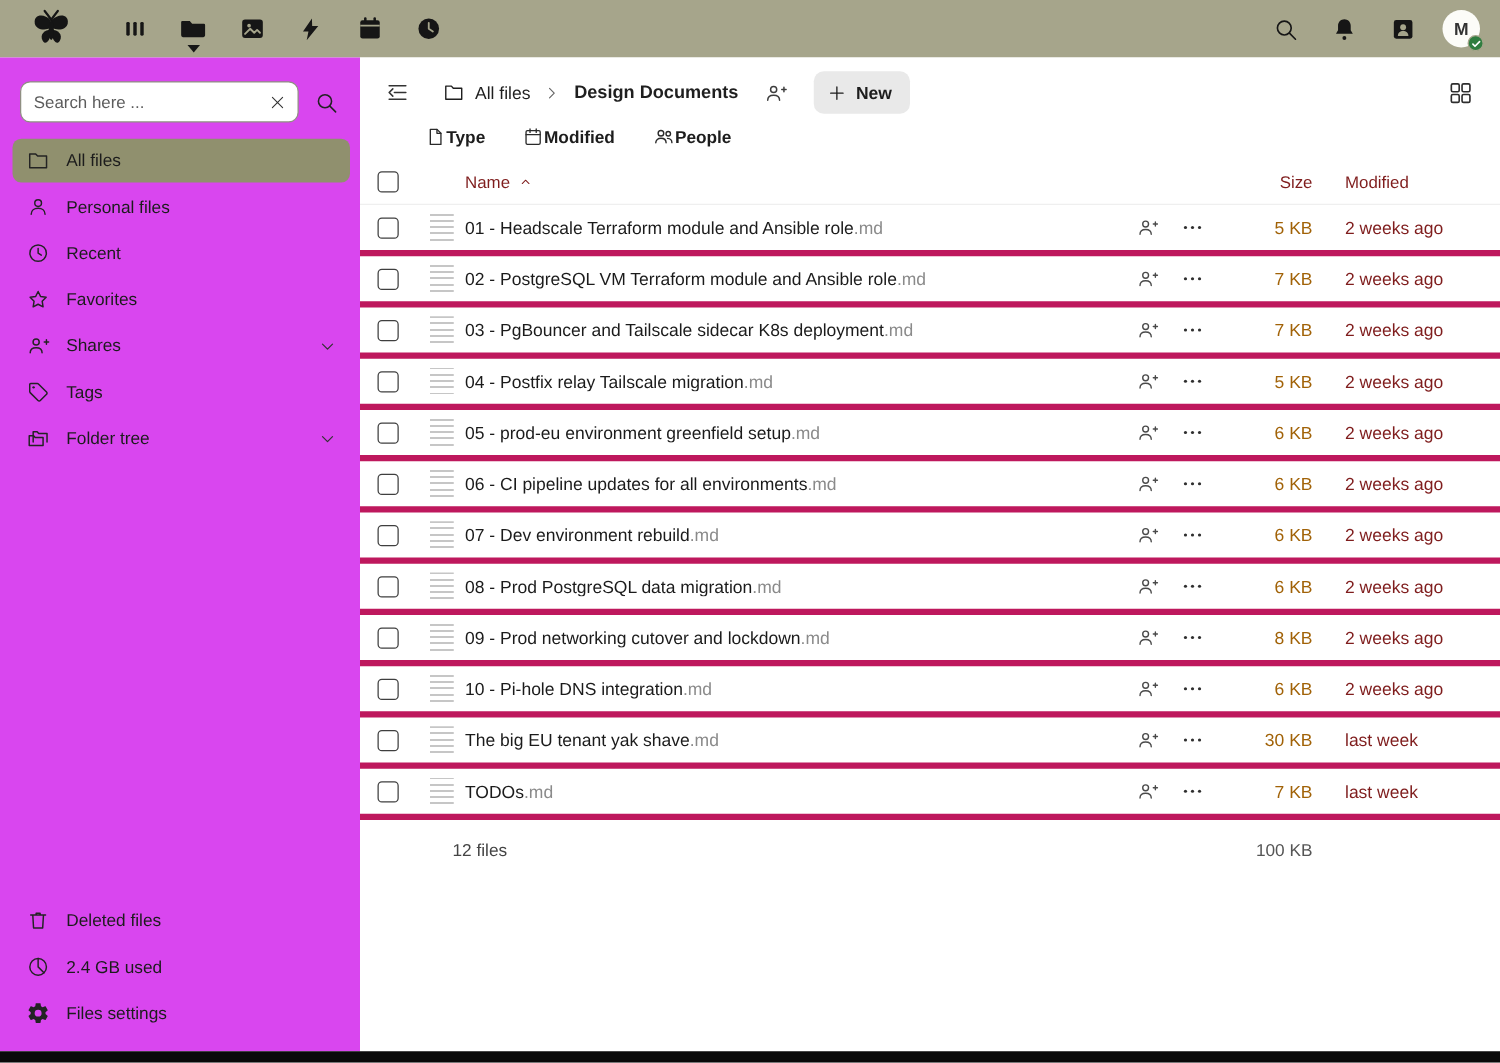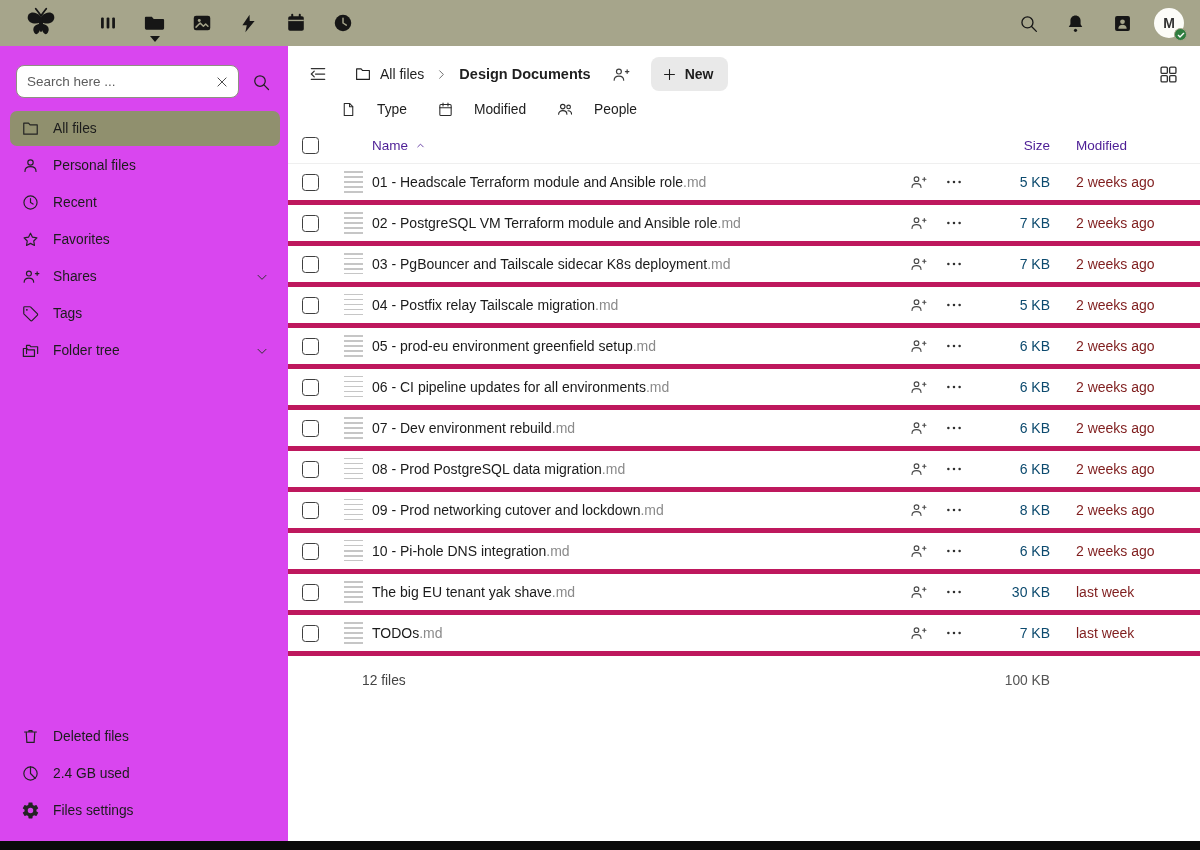--- a/index.html
+++ b/index.html
@@ -89,50 +89,50 @@
     display:flex; align-items:center; justify-content:center; margin-left:6px; }
   .new-btn {
     display:flex; align-items:center; gap:7px; height:34px; padding:0 14px 0 10px;
     background:#e9e9e9; border:none; border-radius:8px; font-size:14px; font-weight:bold;
     color:#1d1d1d; cursor:pointer; margin-left:6px; font-family:inherit;
   }
   .grid-toggle-btn { margin-left:auto; width:36px; height:36px; background:none; border:none; color:#2e2e2e;
     cursor:pointer; display:flex; align-items:center; justify-content:center; }
 
   .filters-row { display:flex; align-items:center; gap:30px; padding:2px 16px 10px 52px; }
-  .chip { display:flex; align-items:center; gap:20px; background:none; border:none; cursor:pointer;
-    font-size:13.8px; font-weight:normal; color:#1d1d1d; font-family:inherit; }
+  .chip { display:flex; align-items:center; gap:0; background:none; border:none; cursor:pointer;
+    font-size:13.8px; font-weight:bold; color:#1d1d1d; font-family:inherit; }
   .chip .chip-icon { display:flex; color:#2a2a2a; }
 
   .grid-row {
     display:grid;
     grid-template-columns: 46px 38px 1fr 36px 46px 86px 100px;
     align-items:center; padding-right:30px;
   }
-  .table-header { height:36px; border-bottom:1px solid #efefef; color:#4c1d95; font-size:13.5px; }
+  .table-header { height:36px; border-bottom:1px solid #efefef; color:#7f1d1d; font-size:13.5px; }
   .cell-check { padding-left:14px; display:flex; }
   .checkbox {
     width:17px; height:17px; border:1.8px solid #3f3f3f; border-radius:3.5px; background:#fff;
     display:inline-block; cursor:pointer;
   }
   .th-name-wrap { display:flex; align-items:center; gap:6px; cursor:pointer; }
   .cell-size { text-align:right; padding-right:20px; }
   .cell-modified { padding-left:6px; }
 
   .file-row { height:41px; border-bottom:5px solid #be185d; font-size:14px; cursor:pointer; }
   .cell-icon { display:flex; justify-content:center; }
   .file-preview { width:23px; height:29px; background:#fff; position:relative; }
   .fp-lines { position:absolute; inset:3px 2px 4px 2px;
     background:repeating-linear-gradient(to bottom,#c6c6c6 0 1.5px, transparent 1.5px 5px); }
   .cell-name { display:flex; align-items:baseline; overflow:hidden; white-space:nowrap; }
   .basename { color:#1b1b1b; }
   .ext { color:#8a8a8a; }
   .icon-btn { width:32px; height:32px; background:none; border:none; cursor:pointer;
     display:flex; align-items:center; justify-content:center; color:#4a4a4a; }
-  .file-row .cell-size { color:#0c4a6e; }
+  .file-row .cell-size { color:#a16207; }
   .file-row .cell-modified { color:#7f1d1d; }
 
   .summary-row { height:48px; font-size:13.8px; color:#444; }
   .summary-count { grid-column:2 / 4; margin-left:28px; }
   .summary-size { color:#555; }
 
   
   svg.st { fill:none; stroke:currentColor; stroke-width:1.5; stroke-linecap:round; stroke-linejoin:round; }
   svg.fi { fill:currentColor; stroke:none; }
 </style>

